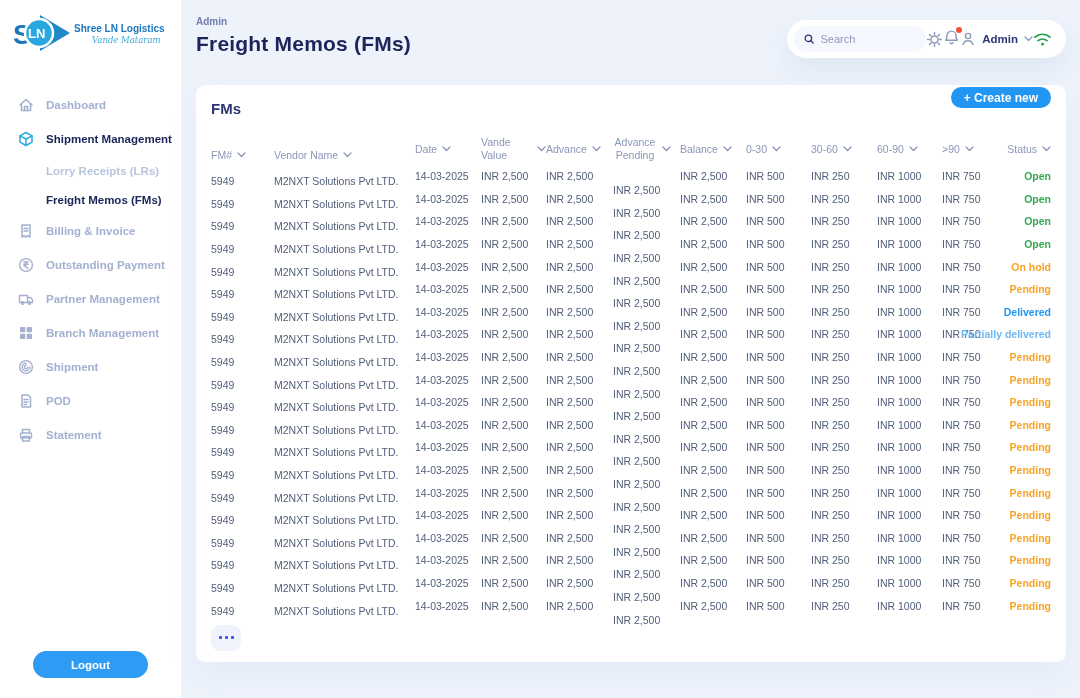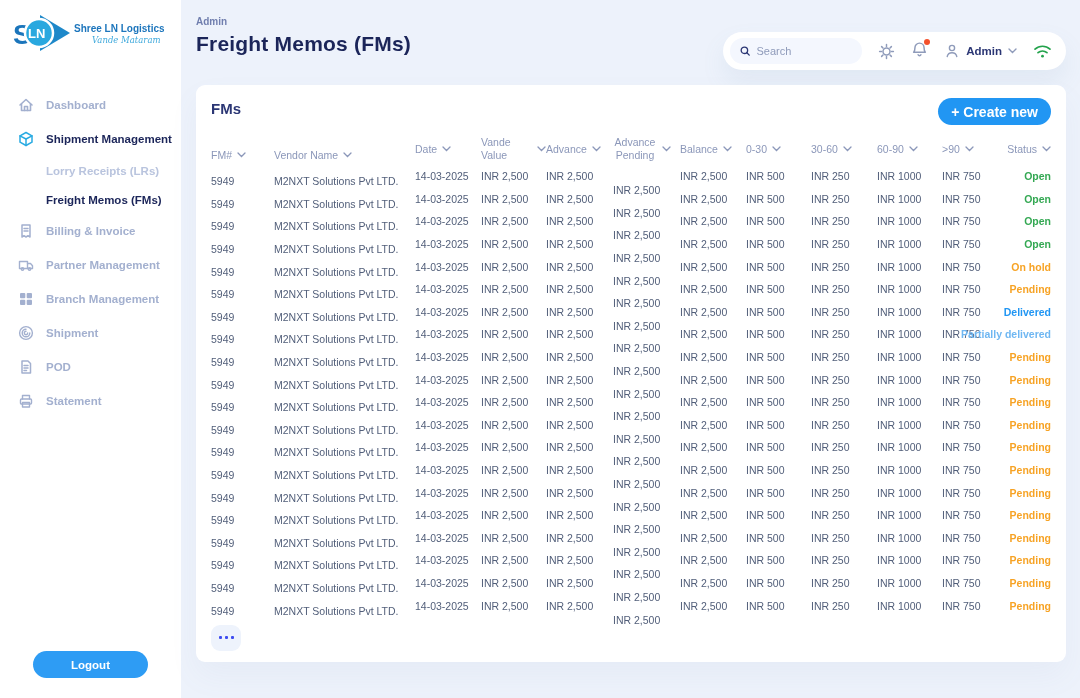--- a/index.html
+++ b/index.html
@@ -19,35 +19,35 @@
   .nav-sub.muted { color:#b9c4de; }
   .nav-sub.active { color:#1b2559; font-weight:700; }
   .logout-btn { margin:0 auto 20px; width:115px; height:27px; background:#2e9cf4; color:#fff; border:0; border-radius:14px; font-size:11.5px; font-weight:700; font-family:inherit; cursor:pointer; display:block; }
 
   
   .main { flex:1; background:#edf2fb; padding:16px 15px 0 15px; }
   .topbar { display:flex; justify-content:space-between; align-items:flex-start; min-height:56px; }
   .crumb { font-size:10px; font-weight:600; color:#707eae; }
   .page-title { font-size:21px; font-weight:700; color:#1b2559; margin-top:5px; letter-spacing:.2px; }
 
-  .toolbar { background:#fff; border-radius:21px; height:38px; display:flex; align-items:center; gap:16px; padding:0 14px 0 7px; margin-top:16px; box-shadow:0 12px 24px rgba(112,144,176,.10); }
+  .toolbar { background:#fff; border-radius:21px; height:38px; display:flex; align-items:center; gap:0; padding:0 14px 0 7px; margin-top:4px; box-shadow:0 12px 24px rgba(112,144,176,.10); }
   .search { background:#f4f7fe; border-radius:14px; height:26px; display:flex; align-items:center; gap:6px; padding:0 10px; width:132px; }
   .search input { border:0; background:transparent; outline:none; font-size:11px; width:100%; color:#2b3674; font-family:inherit; }
   .search input::placeholder { color:#8f9bba; }
   .tool-icon { width:17px; height:17px; color:#8f9bba; cursor:pointer; position:relative; }
   .bell-wrap { position:relative; }
   .bell-dot { position:absolute; top:-2px; right:-2px; width:6px; height:6px; border-radius:50%; background:#f4512c; }
   .user-chip { display:flex; align-items:center; gap:6px; cursor:pointer; }
   .user-chip .uname { font-size:11.5px; font-weight:700; color:#2b3674; }
   .wifi { width:19px; height:17px; color:#22a24b; }
 
   
   .card { background:#fff; border-radius:9px; margin-top:13px; height:577px; padding:15px 15px 12px; position:relative; box-shadow:0 14px 30px rgba(112,144,176,.06); }
   .card-title { font-size:15px; font-weight:700; color:#2b3674; }
-  .create-btn { position:absolute; top:13px; right:15px; background:#2196f3; border:0; color:#fff; height:27px; border-radius:15px; padding:0 13px; font-size:14px; font-weight:700; font-family:inherit; cursor:pointer; }
+  .create-btn { position:absolute; top:2px; right:15px; background:#2196f3; border:0; color:#fff; height:21px; border-radius:15px; padding:0 13px; font-size:12px; font-weight:700; font-family:inherit; cursor:pointer; }
 
   .grid-cols { display:grid; grid-template-columns:63px 141px 66px 65px 67px 67px 66px 65px 66px 65px 73px 36px; }
   .thead { margin-top:16px; min-height:32px; align-items:center; }
   .th { display:flex; align-items:center; gap:5px; font-size:10.5px; font-weight:500; color:#8b97b9; cursor:pointer; }
   .th .th-label { line-height:1.2; }
   .th-fm, .th-vendor { transform:translateY(6px); }
   .th-advance_pending .th-label { width:44px;text-align:center; }
   .th-status { justify-content:flex-end; width:110px; margin-left:-74px; }
   .chev { flex-shrink:0; }
 
@@ -104,20 +104,27 @@
       </div>
       <div class="nav-item">
         <svg class="nicon" viewBox="0 0 16 16" fill="none" stroke="currentColor" stroke-width="1.5" stroke-linecap="round" stroke-linejoin="round">
             <path d="M4 2h8v12l-2-1.3-2 1.3-2-1.3L4 14z"></path>
             <path d="M6 5.5h4M6 8h4"></path>
           </svg>
         <span>Billing &amp; Invoice</span>
       </div>
       <div class="nav-item">
         <svg class="nicon" viewBox="0 0 16 16" fill="none" stroke="currentColor" stroke-width="1.4" stroke-linecap="round" stroke-linejoin="round">
+            <circle cx="8" cy="8" r="6.4"></circle>
+            <path d="M5.8 5h4.4M5.8 7.2h4.4M6.2 5c2.6 0 2.6 3.4 0 3.4L9.8 11.4"></path>
+          </svg>
+        <span>Outstanding Payment</span>
+      </div>
+      <div class="nav-item">
+        <svg class="nicon" viewBox="0 0 16 16" fill="none" stroke="currentColor" stroke-width="1.4" stroke-linecap="round" stroke-linejoin="round">
             <path d="M1.5 4.5h8v7h-8z"></path>
             <path d="M9.5 6.5h3l2 2.2v2.8h-5"></path>
             <circle cx="4.5" cy="12" r="1.2"></circle>
             <circle cx="11.5" cy="12" r="1.2"></circle>
           </svg>
         <span>Partner Management</span>
       </div>
       <div class="nav-item">
         <svg class="nicon" viewBox="0 0 16 16" fill="currentColor">
             <rect x="2" y="2" width="5.3" height="5.3" rx="1"></rect>

